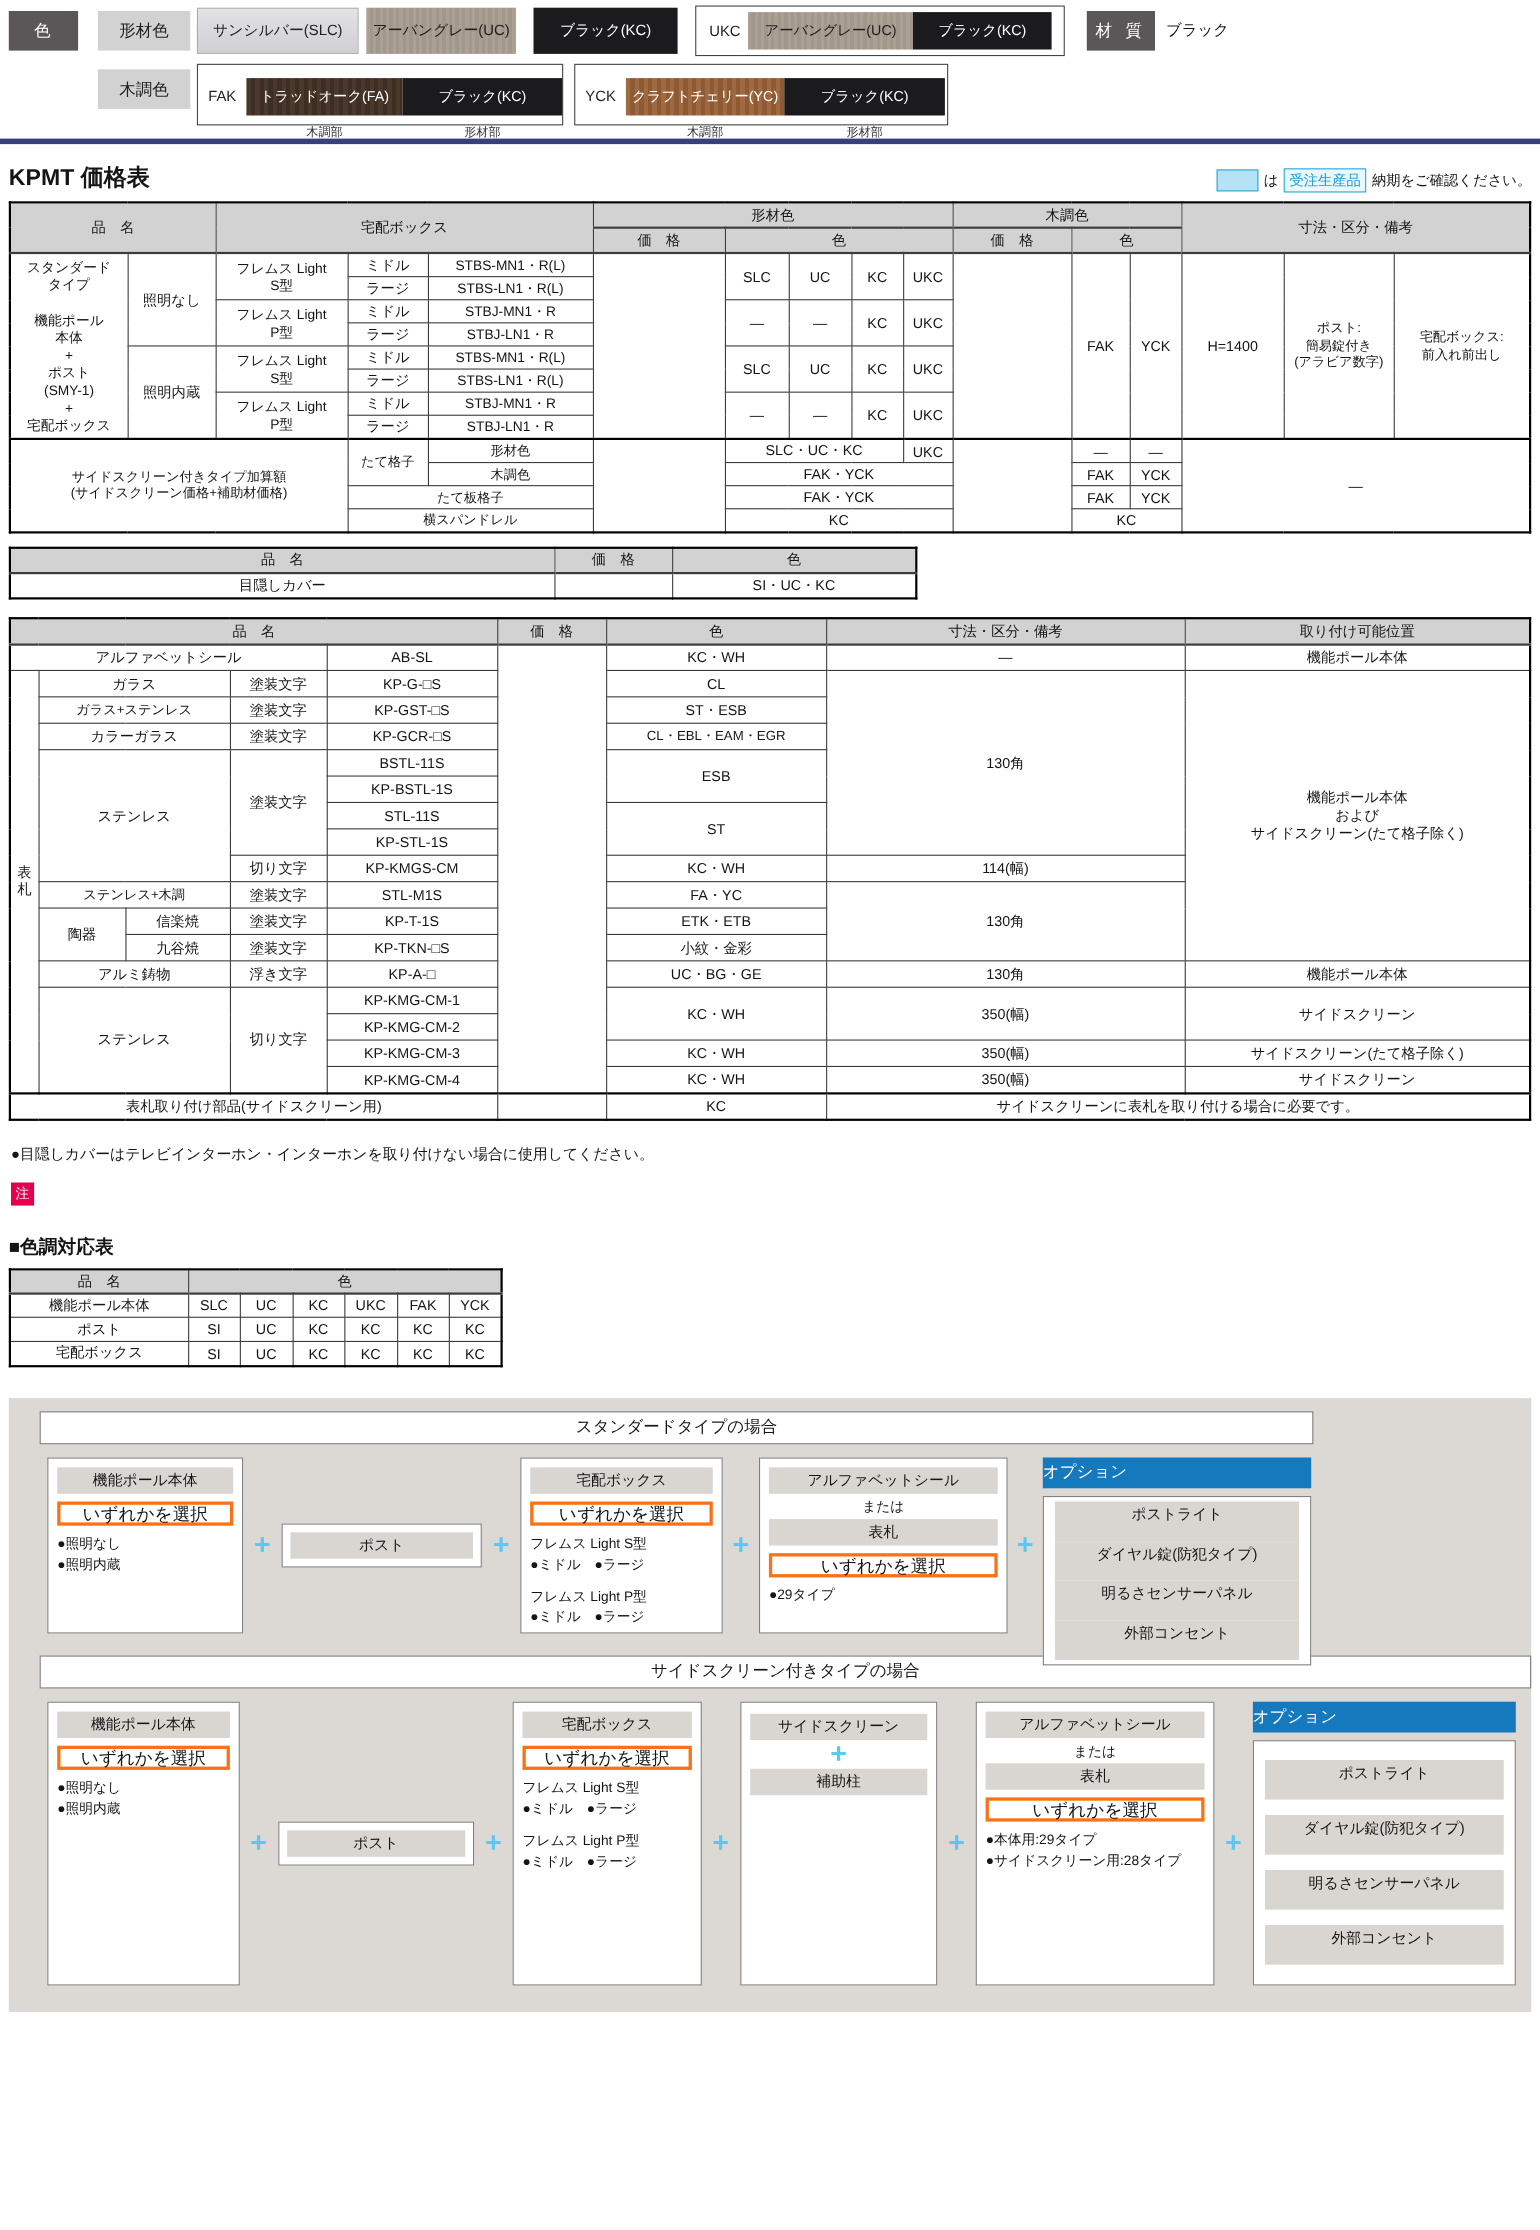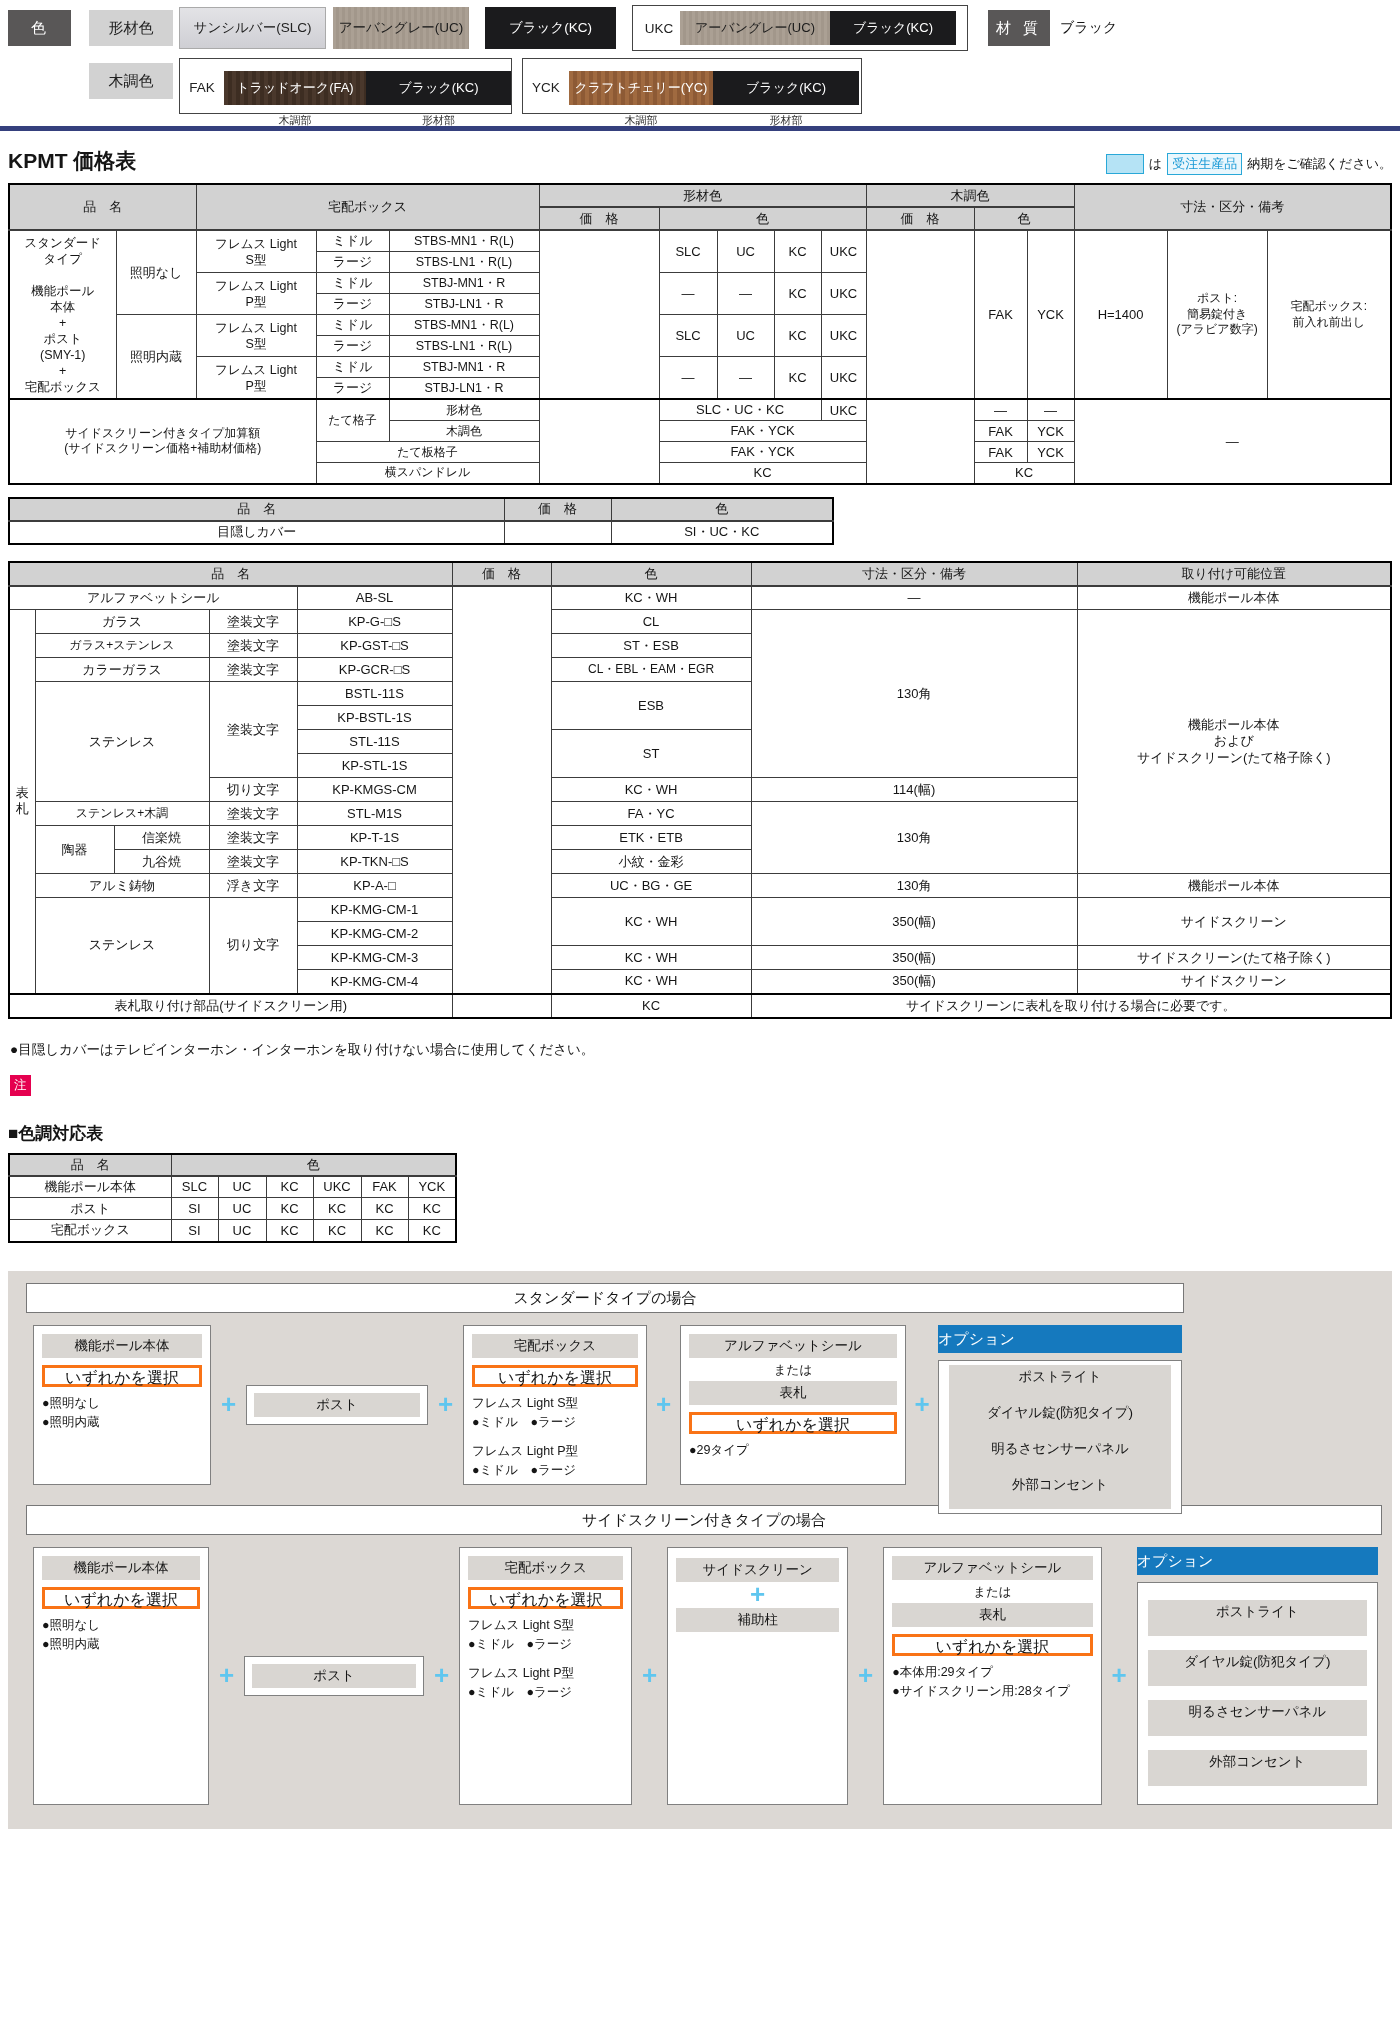--- a/index.html
+++ b/index.html
@@ -54,21 +54,21 @@
 
   .note1 { margin: 22px 10px 0 10px; font-size: 13.5px; }
   .noterow { margin: 16px 10px 0 10px; display: flex; align-items: flex-start; gap: 6px; font-size: 13.5px; }
   .chu { background: #e5004f; color: #fff; font-size: 12.5px; padding: 2px 4px; flex: none; }
   .t4title { margin: 26px 8px 8px 8px; font-size: 17px; font-weight: bold; }
 
   
   .konpo { margin: 28px 8px 0 8px; width: 1384px; background: #dcd8d4; padding-bottom: 16px; }
   .konpo-head { background: #595757; color: #fff; font-size: 19px; height: 36px;
                 line-height: 36px; padding-left: 14px; }
-  .konpo-body { padding: 12px 14px 4px 18px; }
+  .konpo-body { padding: 12px 14px 4px 28px; }
   .sec-title { background: #fff; border: 1px solid #777; height: 30px; line-height: 28px;
                text-align: center; font-size: 15px; }
   .w1 { width: 1158px; } .w2 { width: 1356px; }
   .flow { display: flex; align-items: stretch; margin: 12px 0 20px 7px; }
   .f1 { height: 160px; } .f2 { height: 258px; }
   .fbox { background: #fff; border: 1px solid #808080; }
   .fhdr { background: #d9d6d2; height: 24px; line-height: 24px; text-align: center;
           font-size: 13.5px; margin: 8px 8px 0 8px; }
   .fsel { border: 3px solid #f97316; background:#fff; height: 22px; line-height: 20px;
           text-align: center; font-size: 16px; margin: 7px 8px 6px 8px; }

